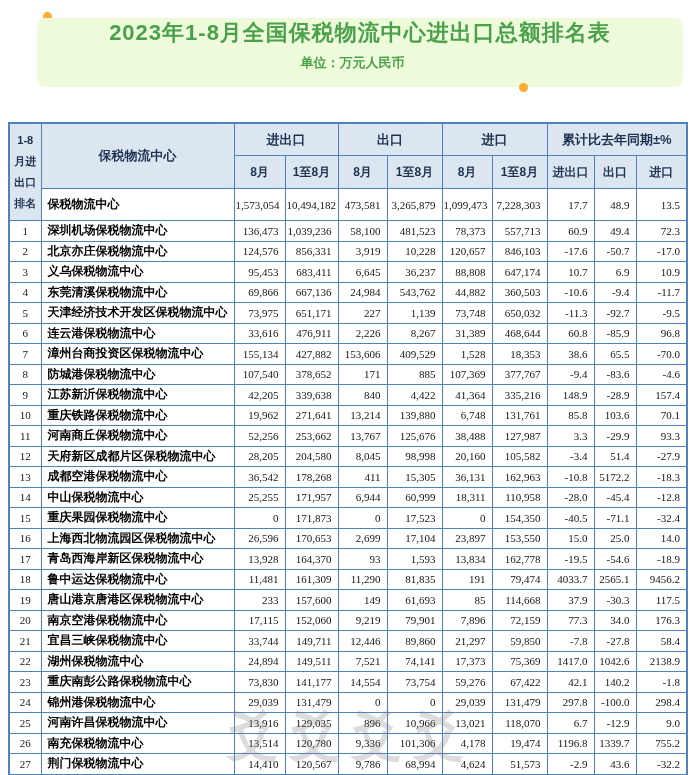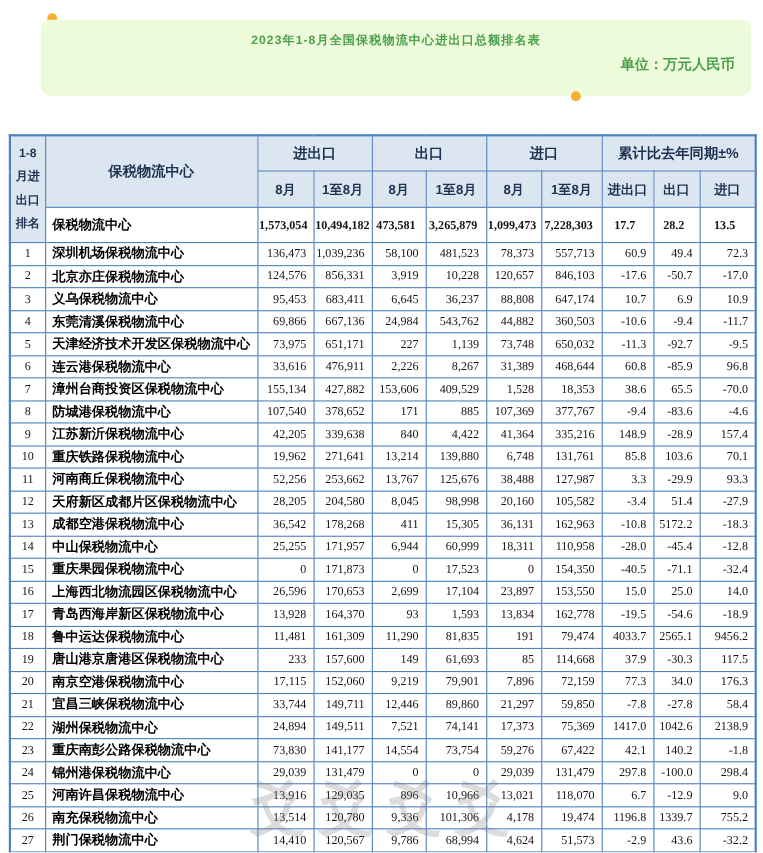--- a/index.html
+++ b/index.html
@@ -1,23 +1,23 @@
 <!DOCTYPE html>
 <html><head>
 <meta charset="utf-8">
 <style>
   html,body{margin:0;padding:0;background:#fff;}
   .page{position:relative;width:694px;height:775px;background:#fff;overflow:hidden;
         font-family:"Liberation Sans",sans-serif;}
   
   .banner{position:absolute;left:37px;top:18px;width:646px;height:69px;
           background:#eefbda;border-radius:8px;}
-  .banner .title{margin-top:11px;text-align:center;font-size:11px;font-weight:bold;
+  .banner .title{text-align:center;font-size:22px;font-weight:bold;
                  color:#4ba04b;letter-spacing:1px;}
-  .banner .unit{margin-top:6px;text-align:right;padding-right:15px;font-size:13px;
+  .banner .unit{margin-top:6px;text-align:center;padding-right:15px;font-size:13px;
                 font-weight:bold;color:#4ba04b;}
   .dot{position:absolute;width:9px;height:9px;border-radius:50%;background:#f6ae33;}
   .dot-top{left:43px;top:12px;}
   .dot-bottom{left:519px;top:83px;}
   
   table.rank-table{position:absolute;left:8px;top:122px;width:678px;
         border-collapse:collapse;table-layout:fixed;
         border:2px solid #4f81bd;}
   .rank-table th,.rank-table td{border:1px solid #4f81bd;overflow:hidden;
         white-space:nowrap;}
@@ -26,21 +26,21 @@
   .rank-table thead tr.h2 th{height:30px;font-size:12px;}
   th.rank-head{background:#dce6f1;vertical-align:middle;}
   th.rank-head div{font-size:11px;line-height:21px;font-weight:bold;color:#1d3251;}
   thead tr.total-row td{background:#fff;height:29px;}
   td.name{font-size:12px;font-weight:bold;color:#000;text-align:left;
           padding-left:6px;}
   td.rank{font-family:"Liberation Serif",serif;font-size:11px;color:#151515;
           text-align:center;}
   td.num{font-family:"Liberation Serif",serif;font-size:11px;color:#151515;
          text-align:right;padding-right:6px;}
-  thead tr.total-row td.num{font-weight:bold;text-align:center;}
+  thead tr.total-row td.num{font-weight:normal;}
   tbody td{height:17.5px;}
   
   .watermark{position:absolute;left:185px;top:715px;width:330px;text-align:center;
              pointer-events:none;z-index:5;}
   .watermark .glyphs{font-size:52px;font-weight:bold;letter-spacing:10px;
              color:rgba(130,130,130,0.28);line-height:40px;}
   .watermark .url{font-size:15px;font-weight:bold;letter-spacing:4px;
              color:rgba(130,130,130,0.33);margin-top:-6px;}
 </style>
 </head>
@@ -96,21 +96,21 @@
       </tr>
       <tr class="total-row">
         <td class="name">保税物流中心</td>
         <td class="num">1,573,054</td>
         <td class="num">10,494,182</td>
         <td class="num">473,581</td>
         <td class="num">3,265,879</td>
         <td class="num">1,099,473</td>
         <td class="num">7,228,303</td>
         <td class="num">17.7</td>
-        <td class="num">28.2</td>
+        <td class="num">48.9</td>
         <td class="num">13.5</td>
       </tr>
     </thead>
     <tbody>
         <tr>
           <td class="rank">1</td>
           <td class="name">深圳机场保税物流中心</td>
           <td class="num">136,473</td>
           <td class="num">1,039,236</td>
           <td class="num">58,100</td>

